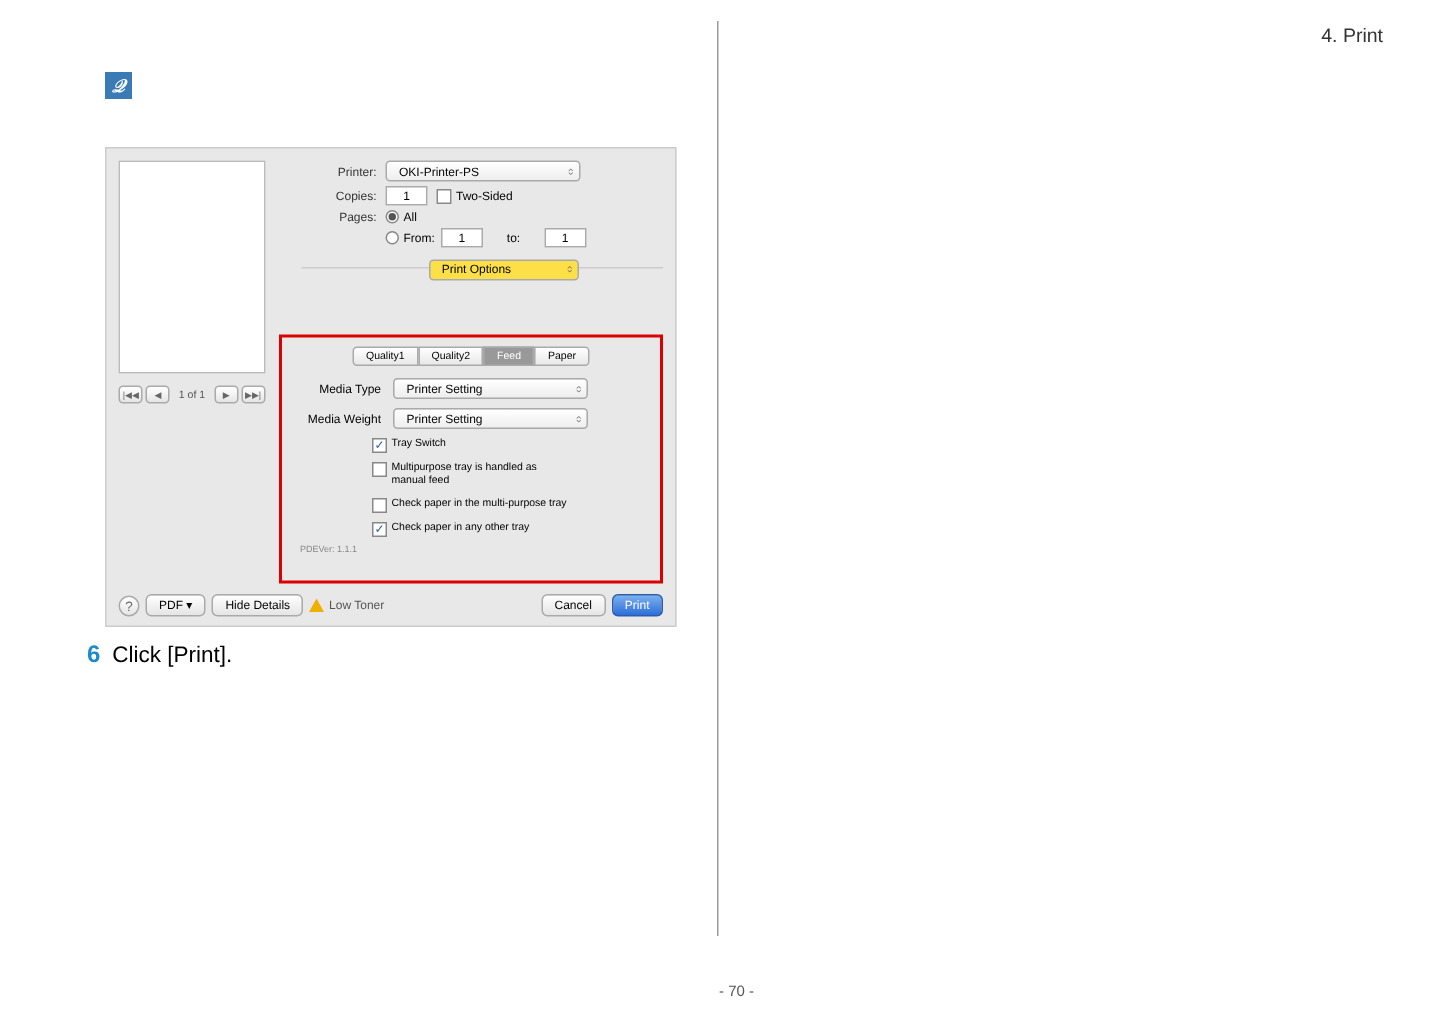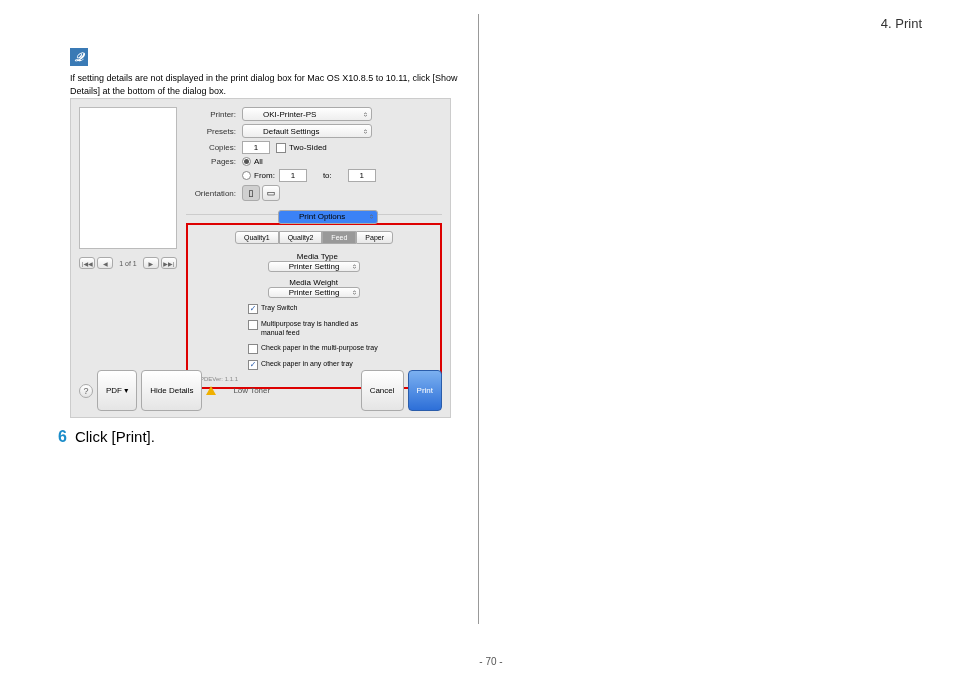--- a/index.html
+++ b/index.html
@@ -7,86 +7,81 @@
 .header-right { position: absolute; top: 16px; right: 32px; font-size: 13px; color: #333; }
 .col-divider { position: absolute; left: 478px; top: 14px; width: 1px; height: 610px; background: #999; }
 .note-block { position: absolute; left: 70px; top: 48px; width: 400px; }
 .note-icon { width: 18px; height: 18px; background: #3a7ab5; display: flex; align-items: center; justify-content: center; color: #fff; font-style: italic; font-weight: bold; font-size: 12px; margin-bottom: 6px; }
 .note-text { font-size: 9px; line-height: 1.45; color: #000; }
 .dialog { position: absolute; left: 70px; top: 98px; width: 381px; height: 320px; border: 1px solid #ccc; background: #e8e8e8; font-family: "Lucida Grande", Arial, sans-serif; }
 .preview-pane { position: absolute; left: 8px; top: 8px; width: 98px; height: 142px; background: #fff; border: 1px solid #bbb; }
 .page-nav { position: absolute; left: 8px; top: 158px; width: 98px; display: flex; align-items: center; justify-content: center; gap: 2px; }
 .nav-btn { width: 16px; height: 12px; background: linear-gradient(#fff,#e5e5e5); border: 1px solid #aaa; border-radius: 3px; font-size: 6px; display: flex; align-items: center; justify-content: center; color: #666; }
 .nav-text { font-size: 7px; padding: 0 4px; color: #555; }
-.form-area { position: absolute; left: 115px; top: 8px; right: 8px; }
+.form-area { position: absolute; left: 130px; top: 8px; right: 8px; }
 .form-row { display: flex; align-items: center; margin-bottom: 3px; font-size: 8px; }
 .form-label { width: 56px; text-align: right; padding-right: 6px; color: #333; }
-.dropdown { flex: 1; max-width: 130px; height: 14px; background: linear-gradient(#fff,#eee); border: 1px solid #aaa; border-radius: 3px; font-size: 8px; display: flex; align-items: center; padding: 0 20px; position: relative; }
+.dropdown { flex: 1; max-width: 130px; height: 14px; background: linear-gradient(#fff,#eee); border: 1px solid #aaa; border-radius: 3px; font-size: 8px; display: flex; align-items: center; padding: 0 8px; position: relative; }
 .dropdown::after { content: "‹›"; position: absolute; right: 3px; font-size: 7px; color: #666; transform: rotate(90deg); }
 .num-input { width: 28px; height: 13px; border: 1px solid #aaa; background: #fff; font-size: 8px; display: flex; align-items: center; justify-content: center; }
 .checkbox { width: 10px; height: 10px; border: 1px solid #888; background: #fff; display: inline-flex; align-items: center; justify-content: center; font-size: 8px; color: #2a5caa; margin-right: 3px; }
 .radio { width: 9px; height: 9px; border: 1px solid #888; border-radius: 50%; background: #fff; display: inline-flex; align-items: center; justify-content: center; margin-right: 3px; }
 .radio.checked::after { content: ""; width: 5px; height: 5px; background: #555; border-radius: 50%; }
 .small-text { font-size: 7px; color: #666; margin-left: 4px; }
 .orient-btn { width: 18px; height: 16px; border: 1px solid #aaa; background: linear-gradient(#fff,#e5e5e5); display: flex; align-items: center; justify-content: center; font-size: 9px; margin-right: 2px; border-radius: 3px; }
 .orient-btn.sel { background: #d0d0d0; }
 .section-divider { position: relative; text-align: center; margin: 4px 0; }
 .section-divider::before { content: ""; position: absolute; left: 0; right: 0; top: 50%; height: 1px; background: #ccc; }
-.section-divider .dropdown { display: inline-flex; position: relative; background: #3b82f6; width: 100px; z-index: 1; margin-left: 28px; }
+.section-divider .dropdown { display: inline-flex; position: relative; background: #fde047; width: 100px; z-index: 1; margin-left: 28px; }
 .redbox { position: absolute; left: 115px; top: 124px; right: 8px; bottom: 28px; border: 2px solid #d00; padding: 6px 10px; }
 .tabs { display: flex; justify-content: center; margin-bottom: 8px; }
 .tab { font-size: 7px; padding: 2px 8px; border: 1px solid #aaa; background: linear-gradient(#fff,#e8e8e8); }
 .tab.first { border-radius: 3px 0 0 3px; }
 .tab.last { border-radius: 0 3px 3px 0; }
 .tab.active { background: #999; color: #fff; }
-.opt-row { display: flex; align-items: center; font-size: 8px; margin-bottom: 6px; flex-direction: column; }
+.opt-row { display: flex; align-items: center; font-size: 8px; margin-bottom: 6px; }
 .opt-label { width: 64px; text-align: right; padding-right: 8px; }
 .chk-row { margin-left: 50px; display: flex; align-items: flex-start; font-size: 7px; margin-bottom: 6px; line-height: 1.25; }
 .chk-row .checkbox { flex-shrink: 0; margin-top: 0; }
 .ver-text { font-size: 6px; color: #888; margin-left: 2px; margin-top: 4px; }
 .dialog-footer { position: absolute; left: 8px; right: 8px; bottom: 6px; display: flex; align-items: center; gap: 4px; }
-.footer-btn { font-size: 8px; padding: 15px 8px; background: linear-gradient(#fff,#e5e5e5); border: 1px solid #aaa; border-radius: 4px; }
+.footer-btn { font-size: 8px; padding: 2px 8px; background: linear-gradient(#fff,#e5e5e5); border: 1px solid #aaa; border-radius: 4px; }
 .footer-btn.primary { background: linear-gradient(#7bb0f0,#2d6fd8); color: #fff; border-color: #2a5caa; }
-.low-toner { display: flex; align-items: center; font-size: 8px; color: #555; gap: 17px; }
+.low-toner { display: flex; align-items: center; font-size: 8px; color: #555; gap: 3px; }
 .warn-icon { width: 0; height: 0; border-left: 5px solid transparent; border-right: 5px solid transparent; border-bottom: 9px solid #f0b000; }
 .step { position: absolute; left: 58px; top: 428px; display: flex; align-items: baseline; gap: 8px; }
 .step-num { font-size: 16px; font-weight: bold; color: #1a8cc9; }
 .step-text { font-size: 15px; color: #000; }
 .page-num { position: absolute; left: 0; right: 0; bottom: 8px; text-align: center; font-size: 10px; color: #555; padding-left: 28px; }
 .help-btn { width: 14px; height: 14px; border-radius: 50%; border: 1px solid #aaa; background: linear-gradient(#fff,#e5e5e5); font-size: 9px; display: flex; align-items: center; justify-content: center; color: #666; margin-left: auto; }
 </style>
 </head>
 <body>
 
 <div class="header-right">4. Print</div>
 <div class="col-divider"></div>
 
 <div class="note-block">
   <div class="note-icon">𝒬</div>
-  <div class="note-text">If setting details are not displayed in the print dialog box for Mac OS X10.8.5 to 10.11, click [Show Details] at the bottom of the dialog box.</div>
 </div>
 
 <div class="dialog">
   <div class="preview-pane"></div>
   <div class="page-nav">
     <div class="nav-btn">|◀◀</div>
     <div class="nav-btn">◀</div>
     <span class="nav-text">1 of 1</span>
     <div class="nav-btn">▶</div>
     <div class="nav-btn">▶▶|</div>
   </div>
 
   <div class="form-area">
     <div class="form-row">
       <span class="form-label">Printer:</span>
       <div class="dropdown">OKI-Printer-PS</div>
-    </div>
-    <div class="form-row">
-      <span class="form-label">Presets:</span>
-      <div class="dropdown">Default Settings</div>
     </div>
     <div class="form-row">
       <span class="form-label">Copies:</span>
       <div class="num-input">1</div>
       <span style="width:6px"></span>
       <span class="checkbox"></span>
       <span>Two-Sided</span>
     </div>
     <div class="form-row">
       <span class="form-label">Pages:</span>
@@ -94,25 +89,20 @@
       <span>All</span>
     </div>
     <div class="form-row">
       <span class="form-label"></span>
       <span class="radio"></span>
       <span>From:</span>
       <span style="width:4px"></span>
       <div class="num-input">1</div>
       <span style="padding:0 16px">to:</span>
       <div class="num-input">1</div>
-    </div>
-    <div class="form-row">
-      <span class="form-label">Orientation:</span>
-      <div class="orient-btn sel">▯</div>
-      <div class="orient-btn">▭</div>
     </div>
     <div class="section-divider">
       <div class="dropdown">Print Options</div>
     </div>
   </div>
 
   <div class="redbox">
     <div class="tabs">
       <div class="tab first">Quality1</div>
       <div class="tab">Quality2</div>

